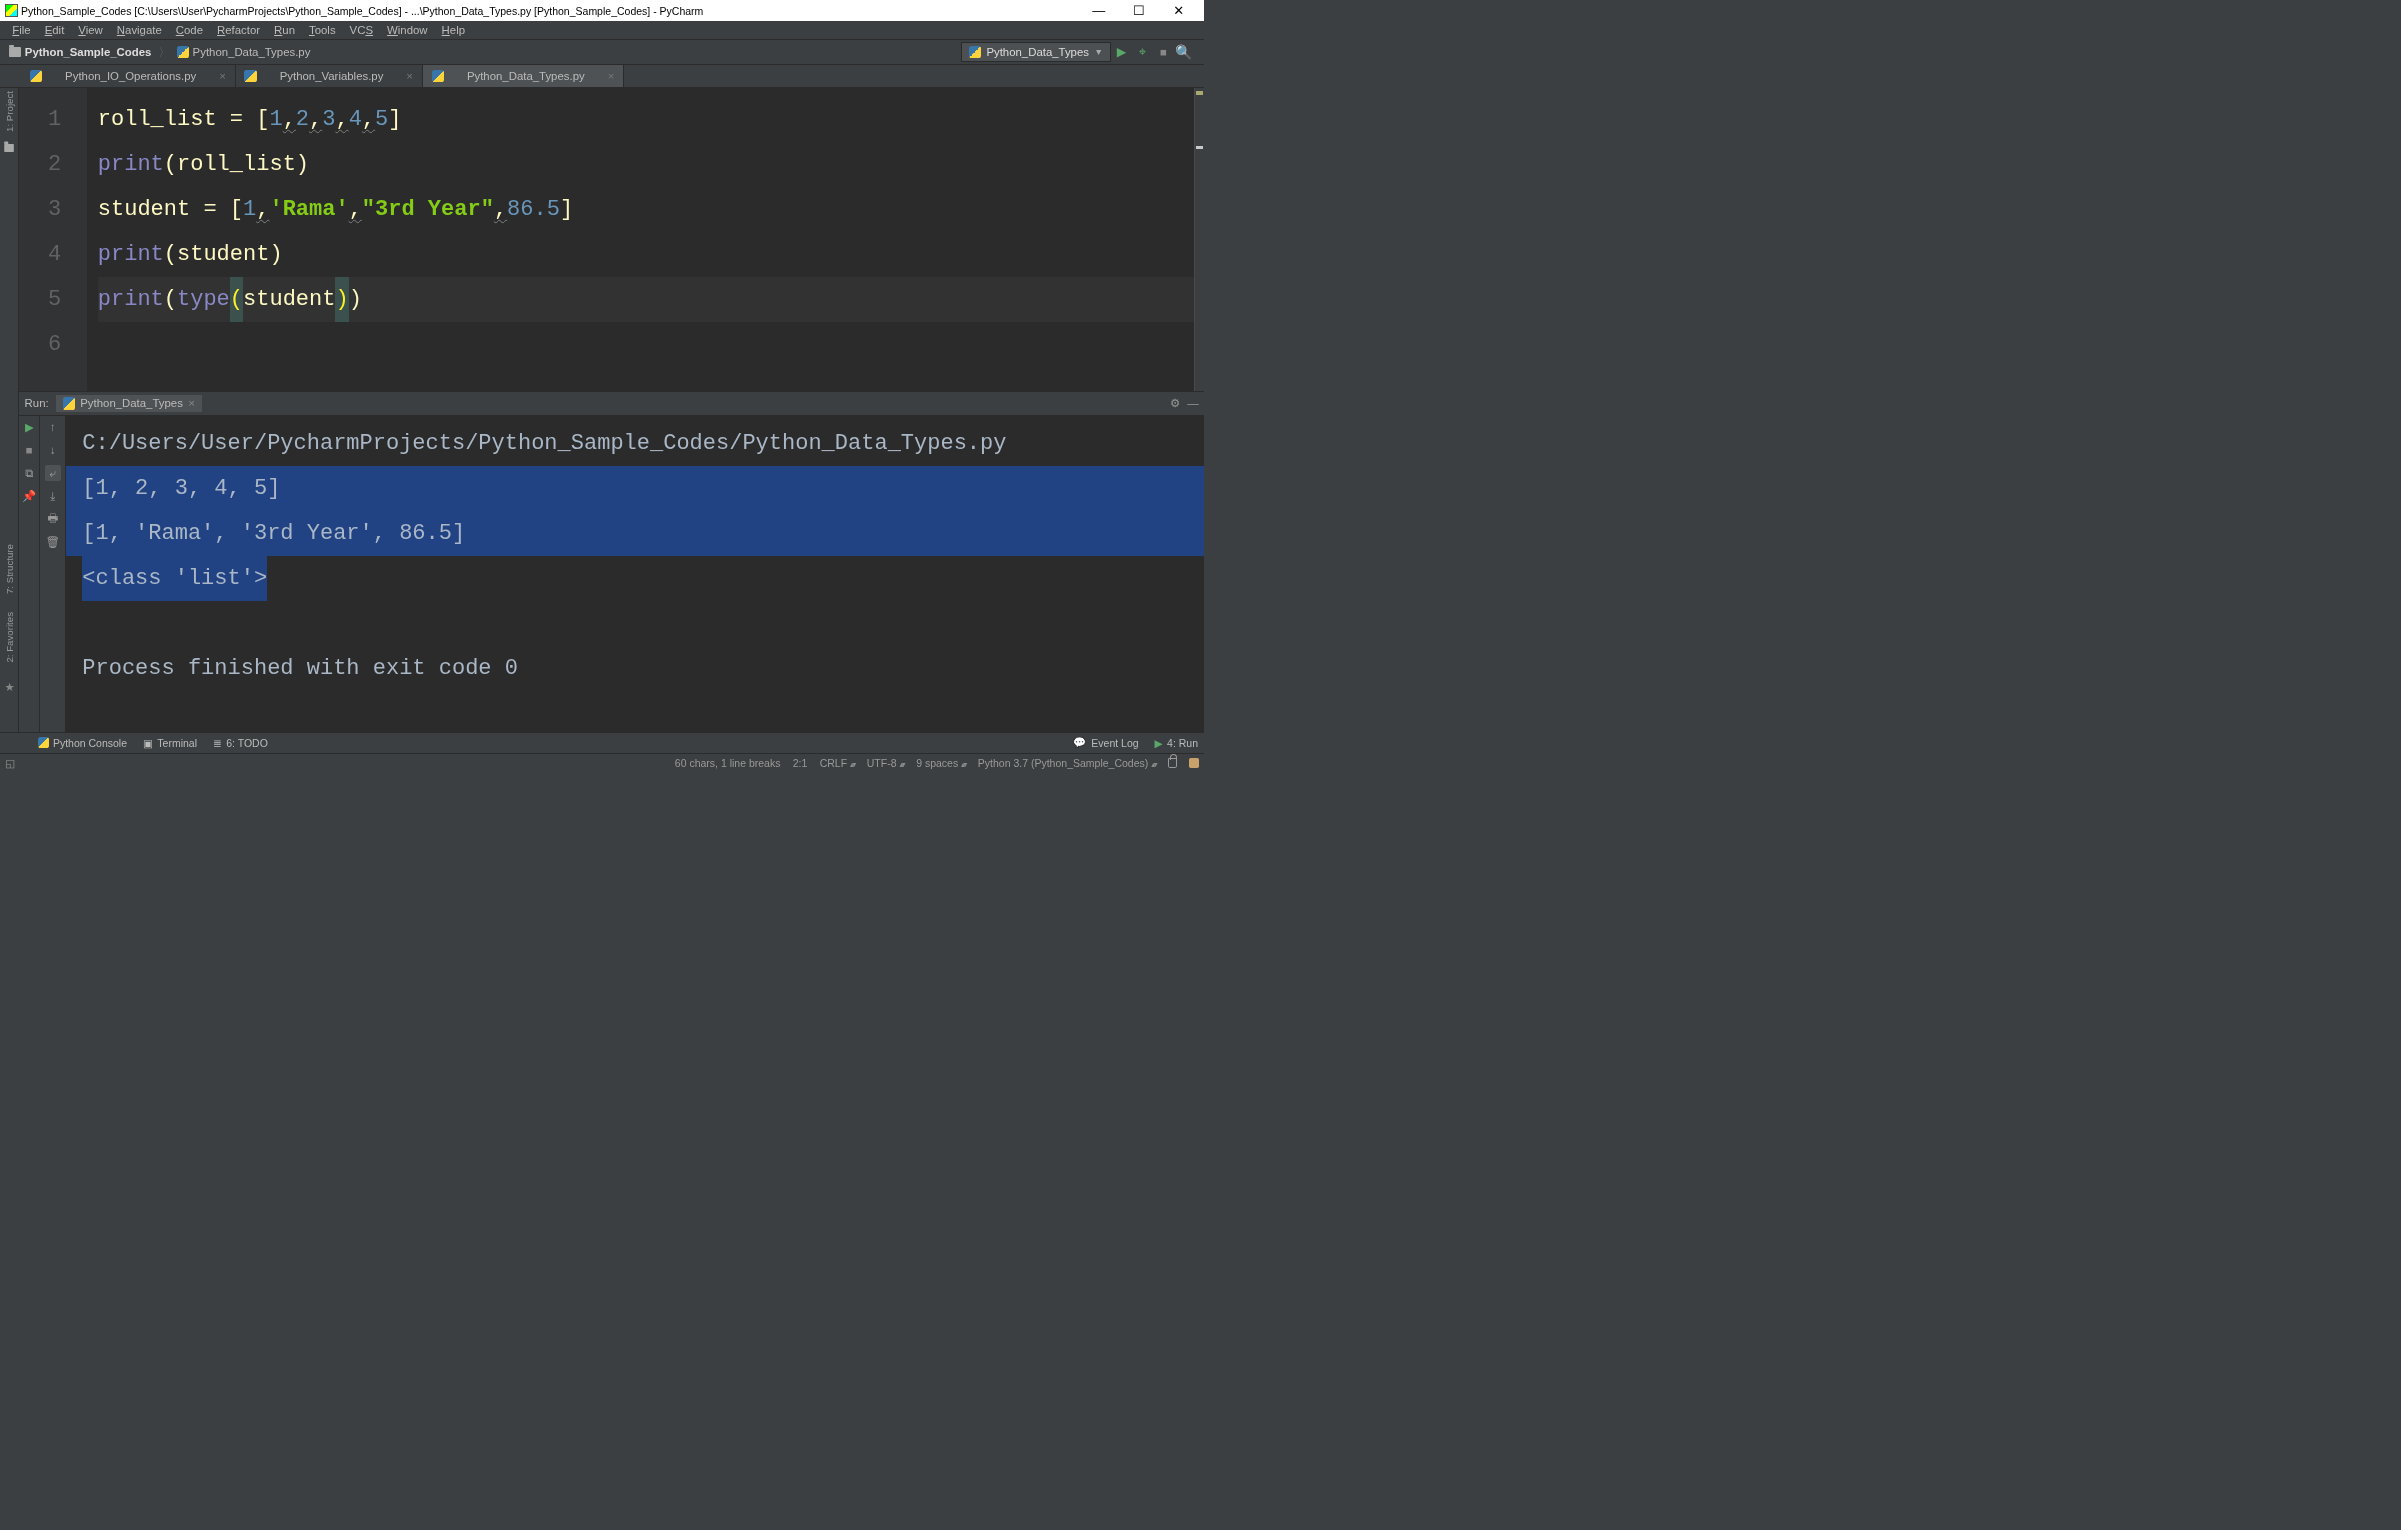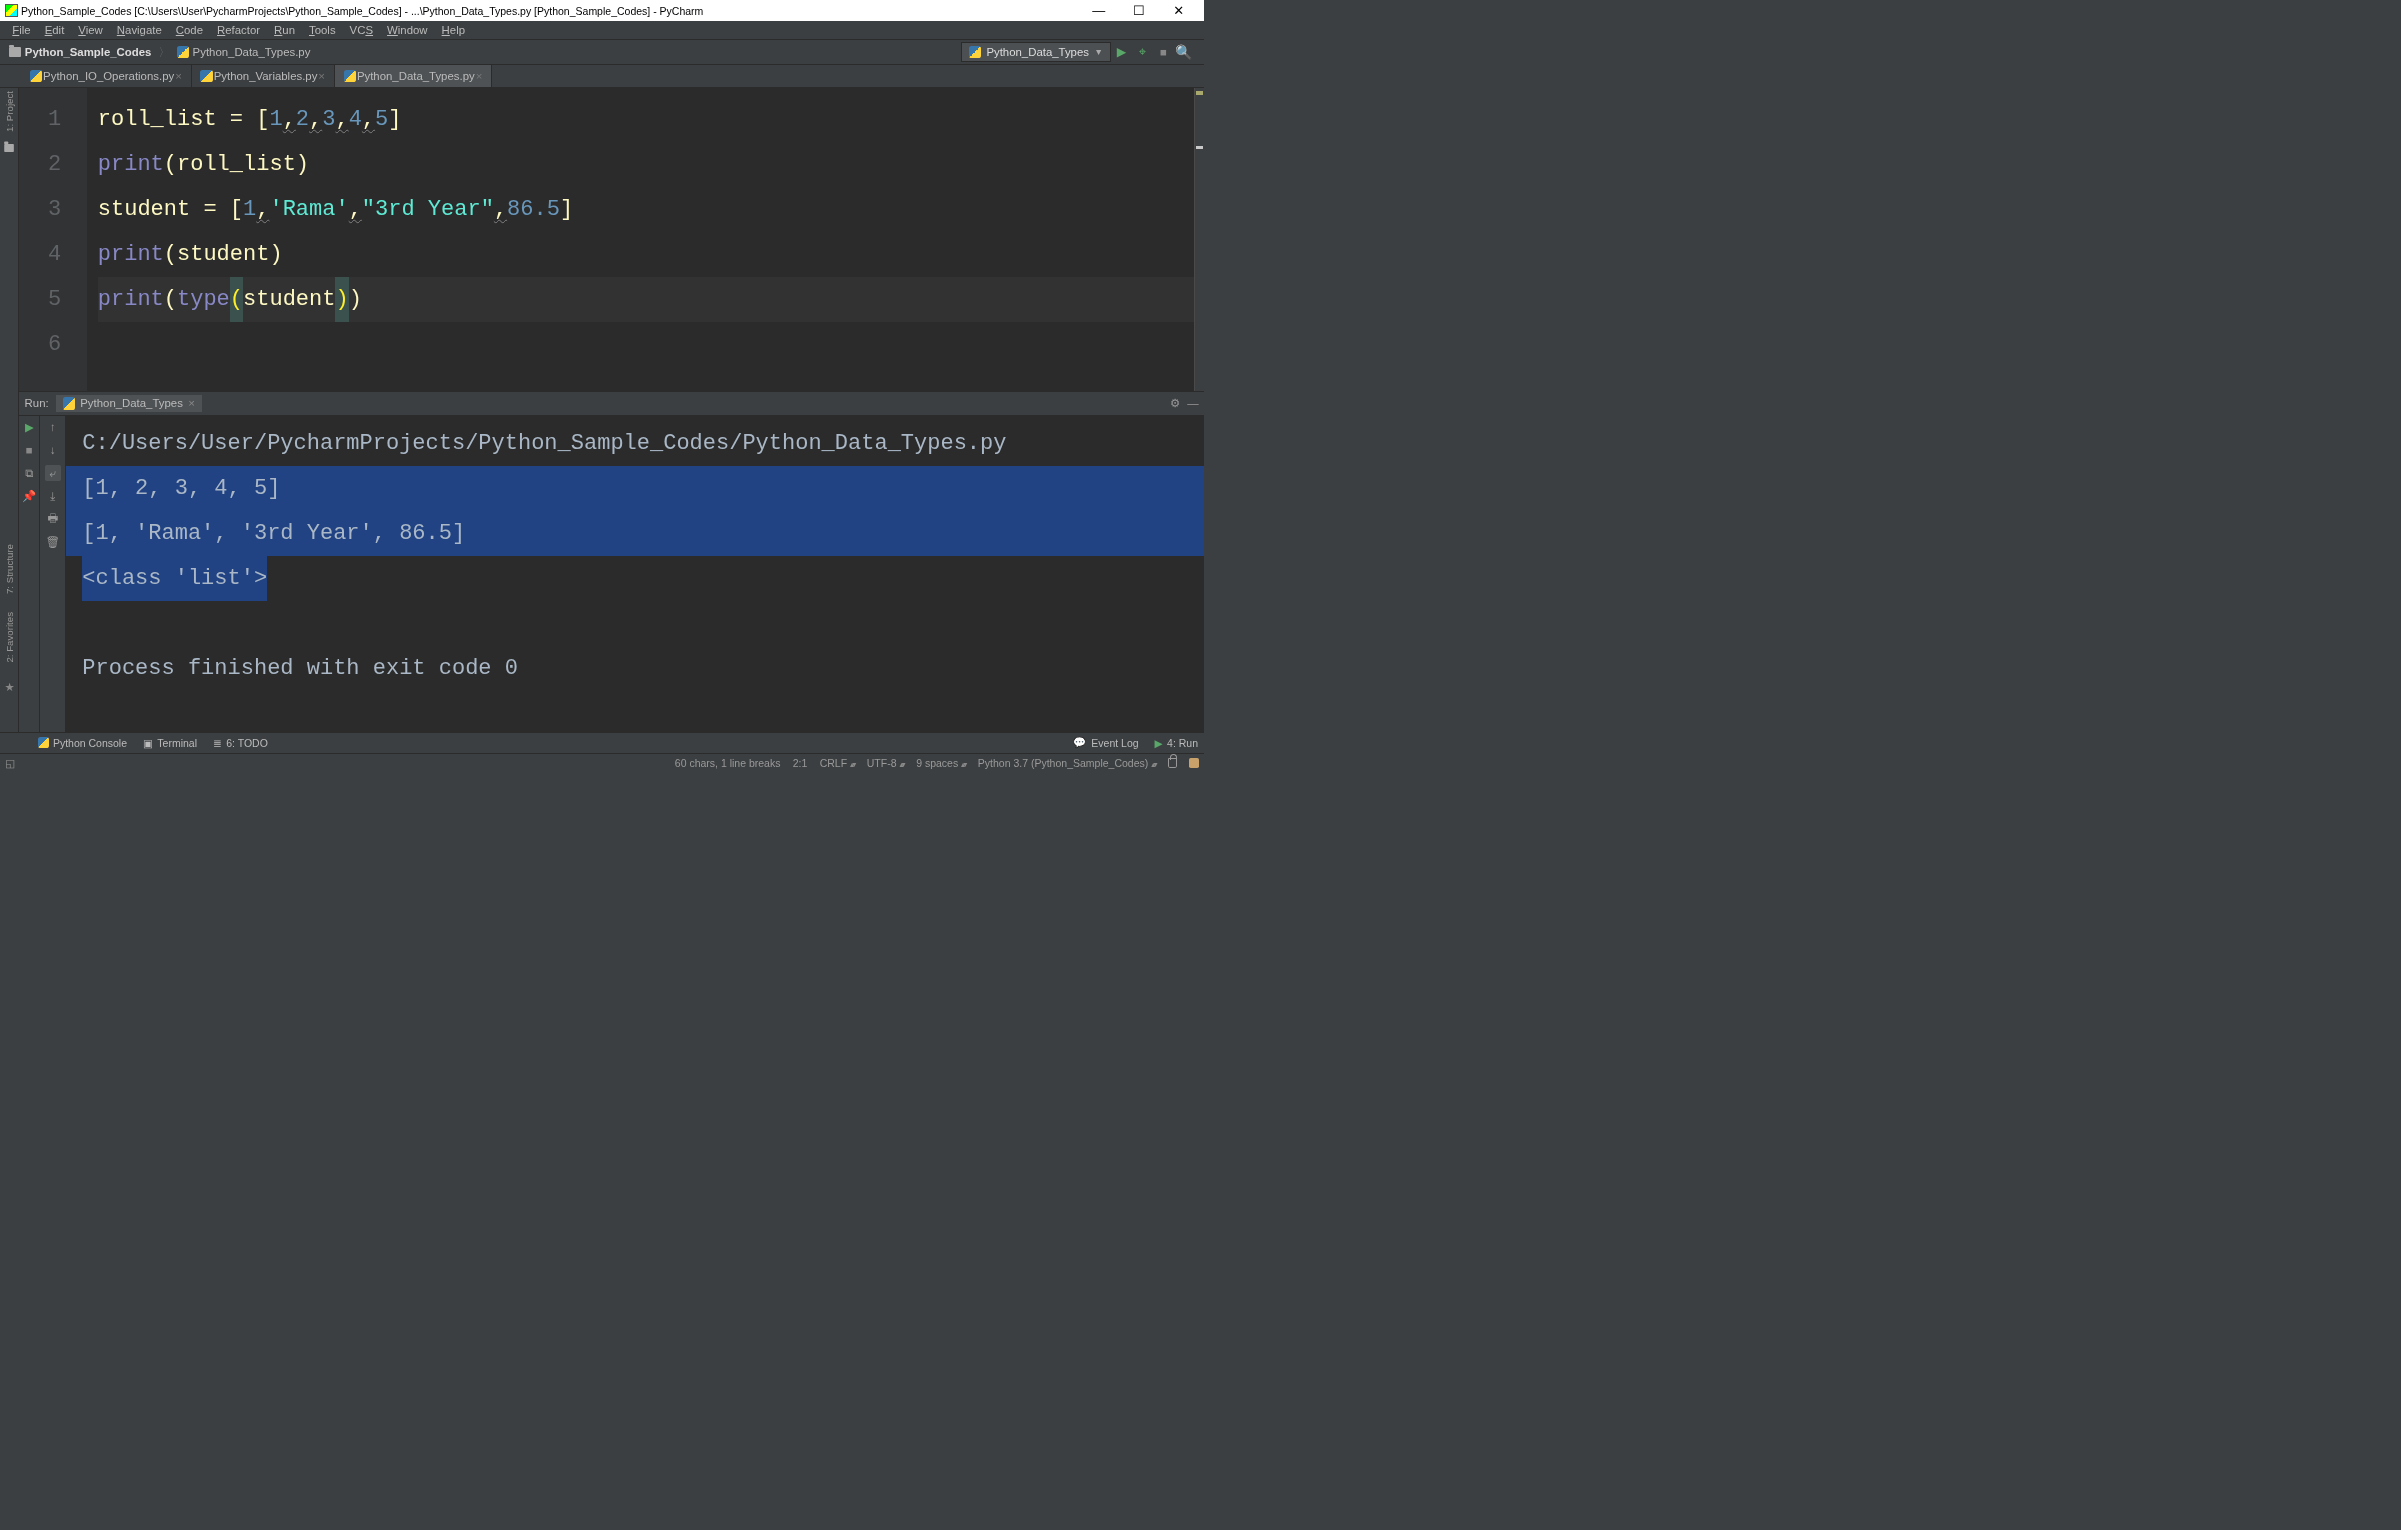--- a/index.html
+++ b/index.html
@@ -68,21 +68,21 @@
   .py-icon { display:inline-block;width:12.3px;height:12.3px;background:linear-gradient(135deg,#3776ab 50%,#ffd43b 50%);border-radius:2.6px;}
   
   .tabs {
     height: 23px;
     background: #3c3f41;
     display:flex;
     border-bottom:0.9px solid #2b2b2b;
     padding-left:21px;
   }
   .tab {
-    display:flex; align-items:center; gap:1px;
+    display:flex; align-items:center; gap:23px;
     padding:0 8.8px; color:#bbb; background:#3c3f41;
     border-right:0.9px solid #2b2b2b;
   }
   .tab.active { background:#4e5254; }
   .tab .close { color:#777; font-size:11.4px;}
   
   .main {
     flex:1; display:flex; min-height:0;
   }
   .left-gutter {
@@ -102,21 +102,21 @@
     width:68px; background:#313335; color:#606366; text-align:right;
     padding:8.8px 26px 0 0; line-height:45px;
   }
   .code {
     flex:1; padding:8.8px 0 0 10.5px; line-height:45px; color:#a9b7c6; white-space:pre;
     position:relative;
   }
   .code .line{height:45px; display:flex; align-items:center;}
   .code .line.hl{background:#323232;}
   .num{color:#6897bb;}
-  .str{color:#5eead4;}
+  .str{color:#84cc16;font-weight:bold;}
   .builtin{color:#8888c6;}
   .op{color:#fef9c3;}
   .paren-match{background:#3b514d;color:#ffef28;}
   .wavy{ text-decoration: underline wavy #808080 0.9px; text-underline-offset:3.5px;}
   .right-strip{width:10.5px;background:#3c3f41;border-left:0.9px solid #4a4a4a;position:relative;}
   .right-strip .mark{position:absolute;left:1.8px;width:7px;height:3.5px;background:#a9a96e;}
   
   .runbar {
     height:24.6px;background:#3c3f41;border-top:0.9px solid #2b2b2b;border-bottom:0.9px solid #2b2b2b;
     display:flex;align-items:center;padding:0 5.3px;gap:7px;

